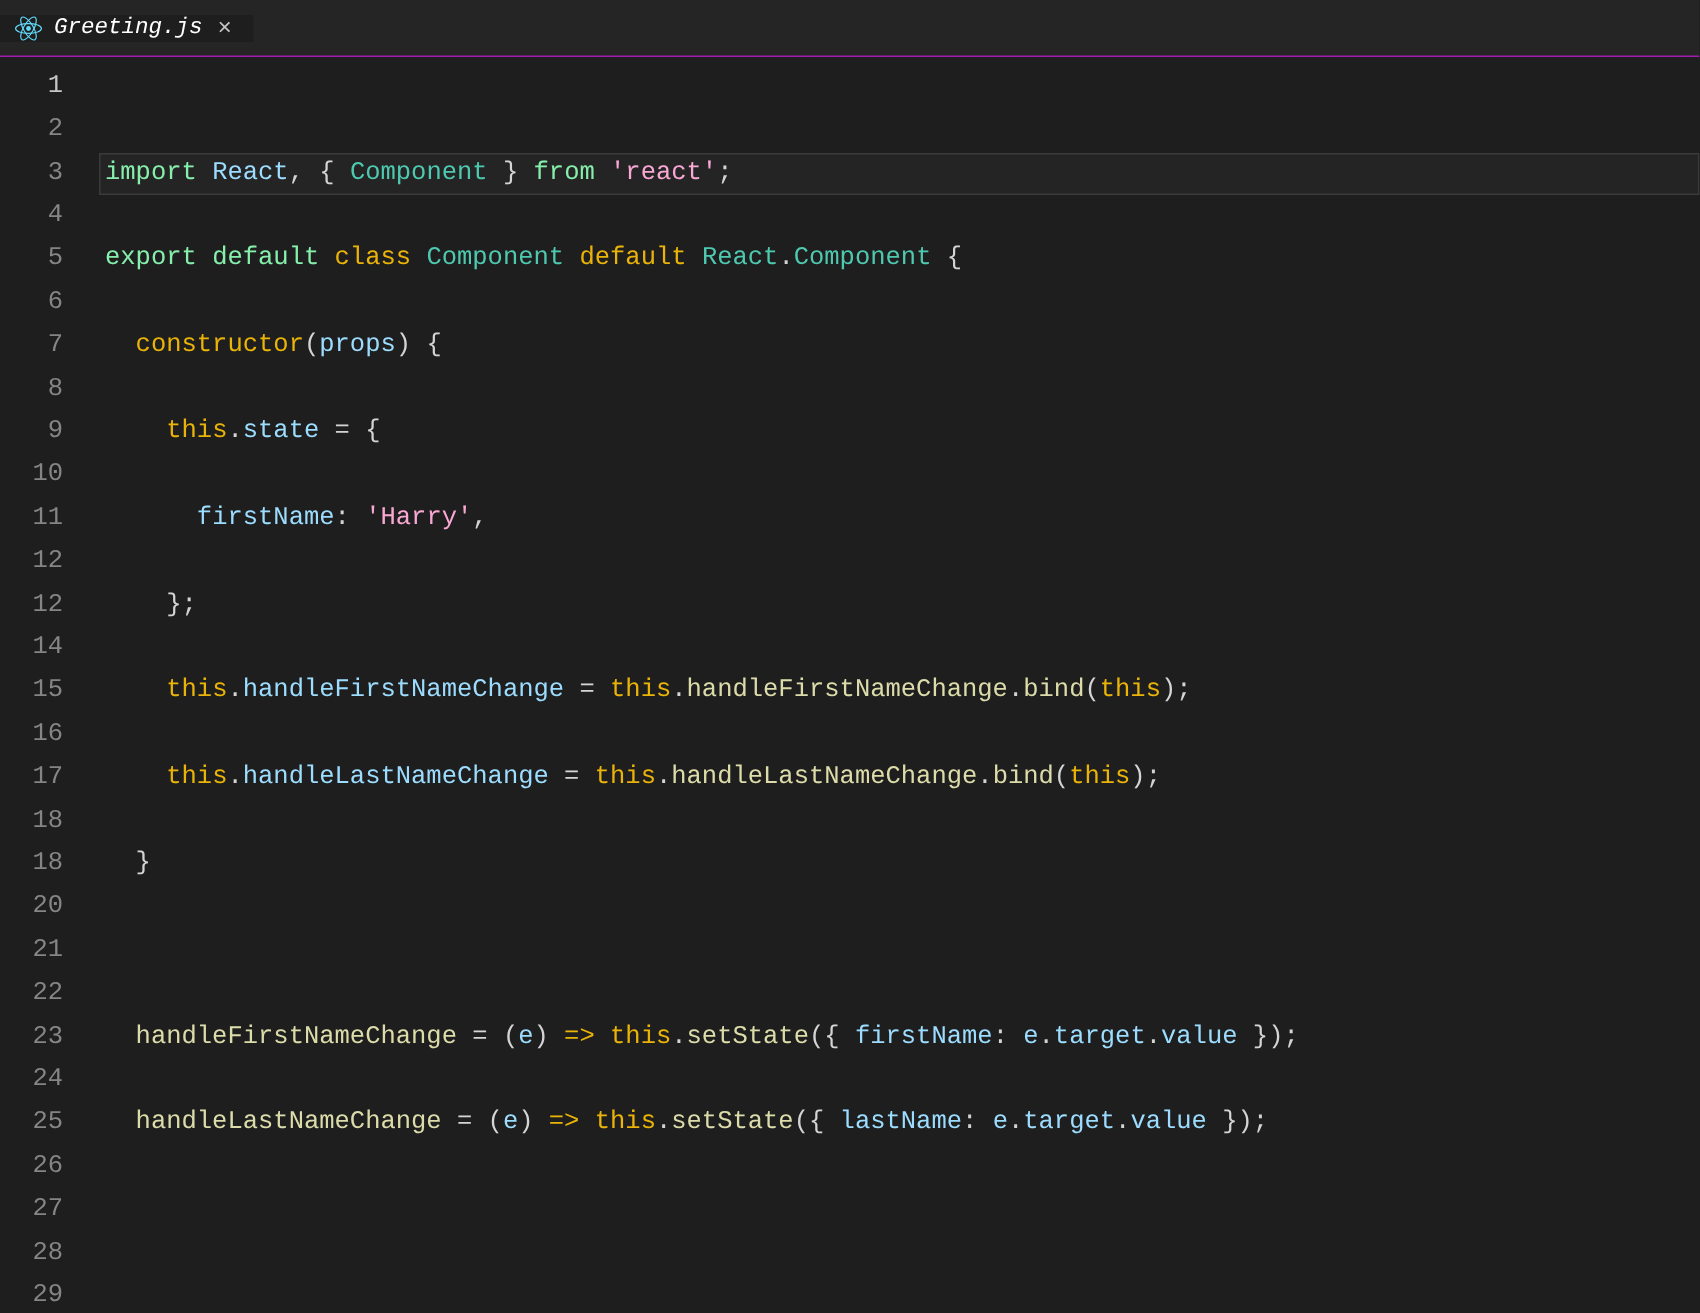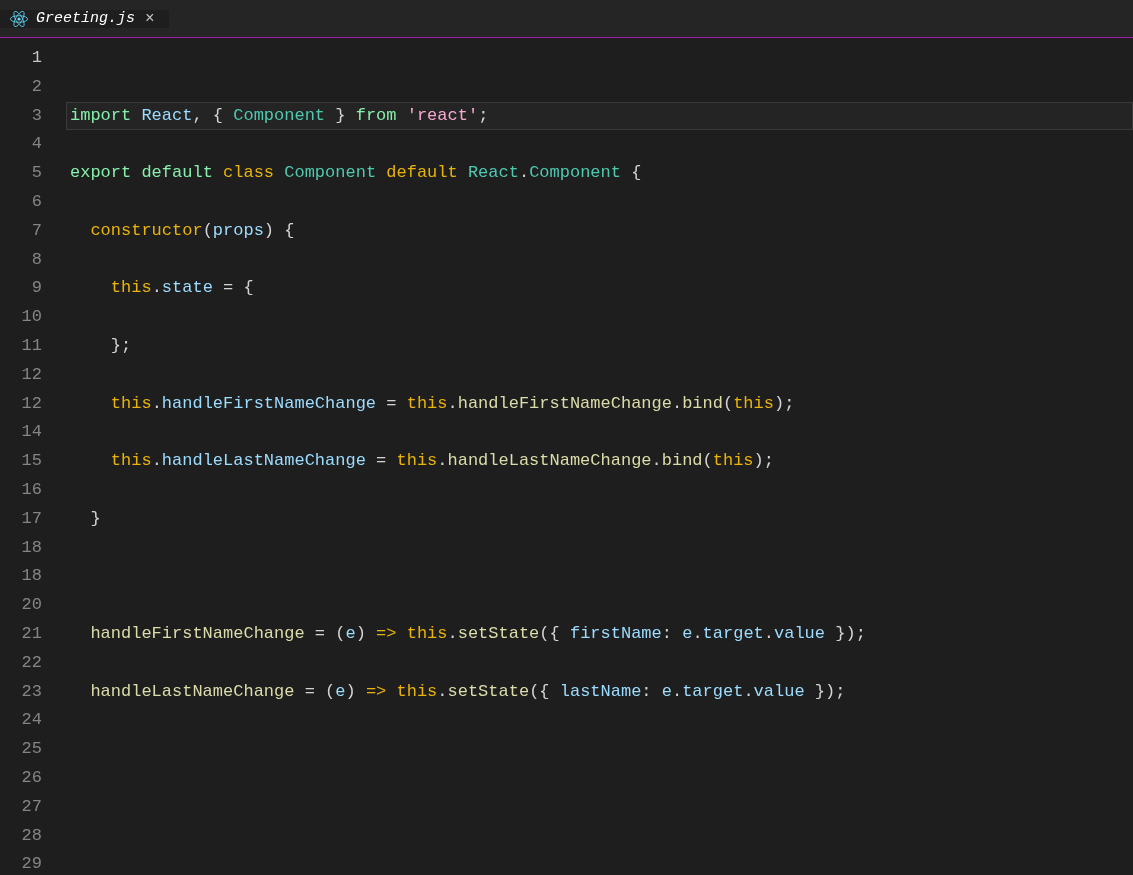--- a/index.html
+++ b/index.html
@@ -129,20 +129,21 @@
       <div>27</div>
       <div>28</div>
       <div>29</div>
     </div>
   <div class="codearea">
 
 <span class="line current"><span class="kw">import</span> <span class="var">React</span><span class="pun">,</span> <span class="pun">{</span> <span class="type">Component</span> <span class="pun">}</span> <span class="kw">from</span> <span class="str">'react'</span><span class="pun">;</span></span>
 <span class="line"><span class="kw">export</span> <span class="kw">default</span> <span class="this">class</span> <span class="type">Component</span> <span class="this">default</span> <span class="type">React</span><span class="pun">.</span><span class="type">Component</span> <span class="pun">{</span></span>
 <span class="line">  <span class="this">constructor</span><span class="pun">(</span><span class="var">props</span><span class="pun">)</span> <span class="pun">{</span></span>
 <span class="line">    <span class="this">this</span><span class="pun">.</span><span class="var">state</span> <span class="pun">=</span> <span class="pun">{</span></span>
+<span class="line">      <span class="var">firstName</span><span class="pun">:</span> <span class="str">'Harry'</span><span class="pun">,</span></span>
 <span class="line">    <span class="pun">}</span><span class="pun">;</span></span>
 <span class="line">    <span class="this">this</span><span class="pun">.</span><span class="var">handleFirstNameChange</span> <span class="pun">=</span> <span class="this">this</span><span class="pun">.</span><span class="fn">handleFirstNameChange</span><span class="pun">.</span><span class="fn">bind</span><span class="pun">(</span><span class="this">this</span><span class="pun">)</span><span class="pun">;</span></span>
 <span class="line">    <span class="this">this</span><span class="pun">.</span><span class="var">handleLastNameChange</span> <span class="pun">=</span> <span class="this">this</span><span class="pun">.</span><span class="fn">handleLastNameChange</span><span class="pun">.</span><span class="fn">bind</span><span class="pun">(</span><span class="this">this</span><span class="pun">)</span><span class="pun">;</span></span>
 <span class="line">  <span class="pun">}</span></span>
 <span class="line"> </span>
 <span class="line">  <span class="fn">handleFirstNameChange</span> <span class="pun">=</span> <span class="pun">(</span><span class="var">e</span><span class="pun">)</span> <span class="this">=&gt;</span> <span class="this">this</span><span class="pun">.</span><span class="fn">setState</span><span class="pun">(</span><span class="pun">{</span> <span class="var">firstName</span><span class="pun">:</span> <span class="var">e</span><span class="pun">.</span><span class="var">target</span><span class="pun">.</span><span class="var">value</span> <span class="pun">}</span><span class="pun">)</span><span class="pun">;</span></span>
 <span class="line">  <span class="fn">handleLastNameChange</span> <span class="pun">=</span> <span class="pun">(</span><span class="var">e</span><span class="pun">)</span> <span class="this">=&gt;</span> <span class="this">this</span><span class="pun">.</span><span class="fn">setState</span><span class="pun">(</span><span class="pun">{</span> <span class="var">lastName</span><span class="pun">:</span> <span class="var">e</span><span class="pun">.</span><span class="var">target</span><span class="pun">.</span><span class="var">value</span> <span class="pun">}</span><span class="pun">)</span><span class="pun">;</span></span>
 
 
 

